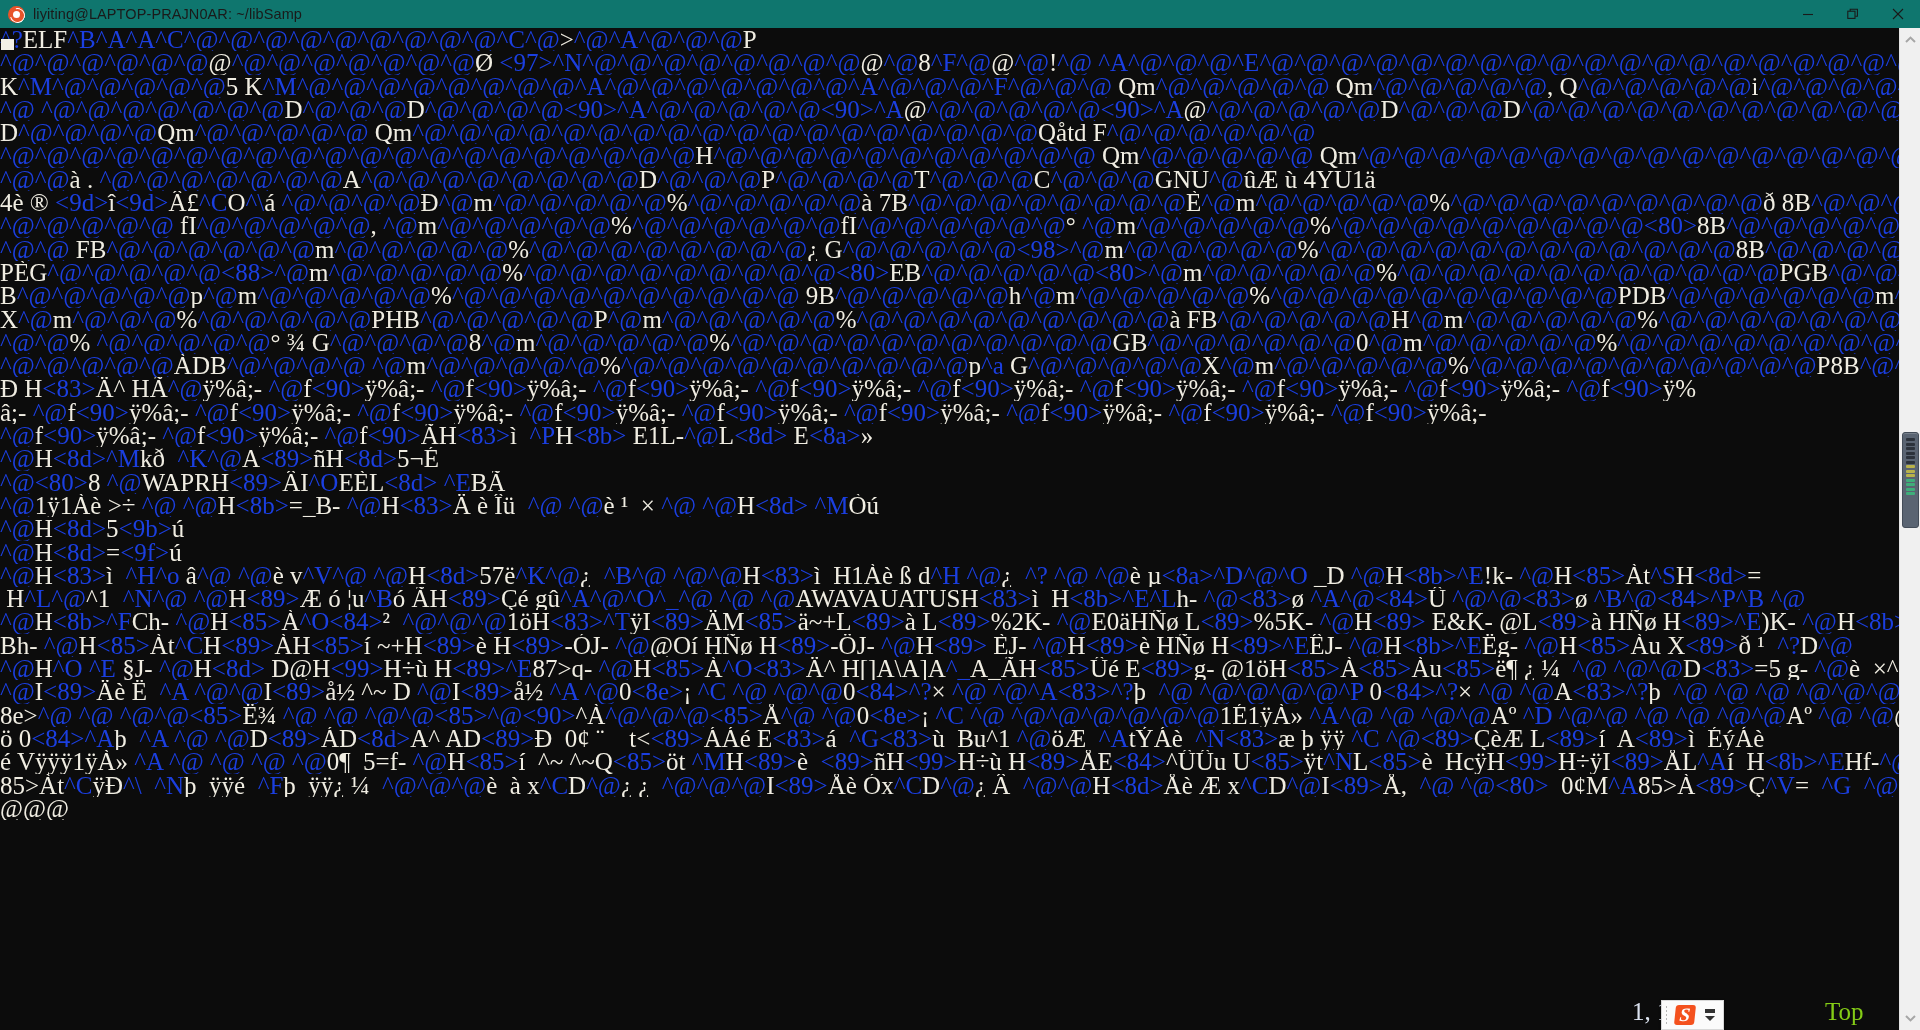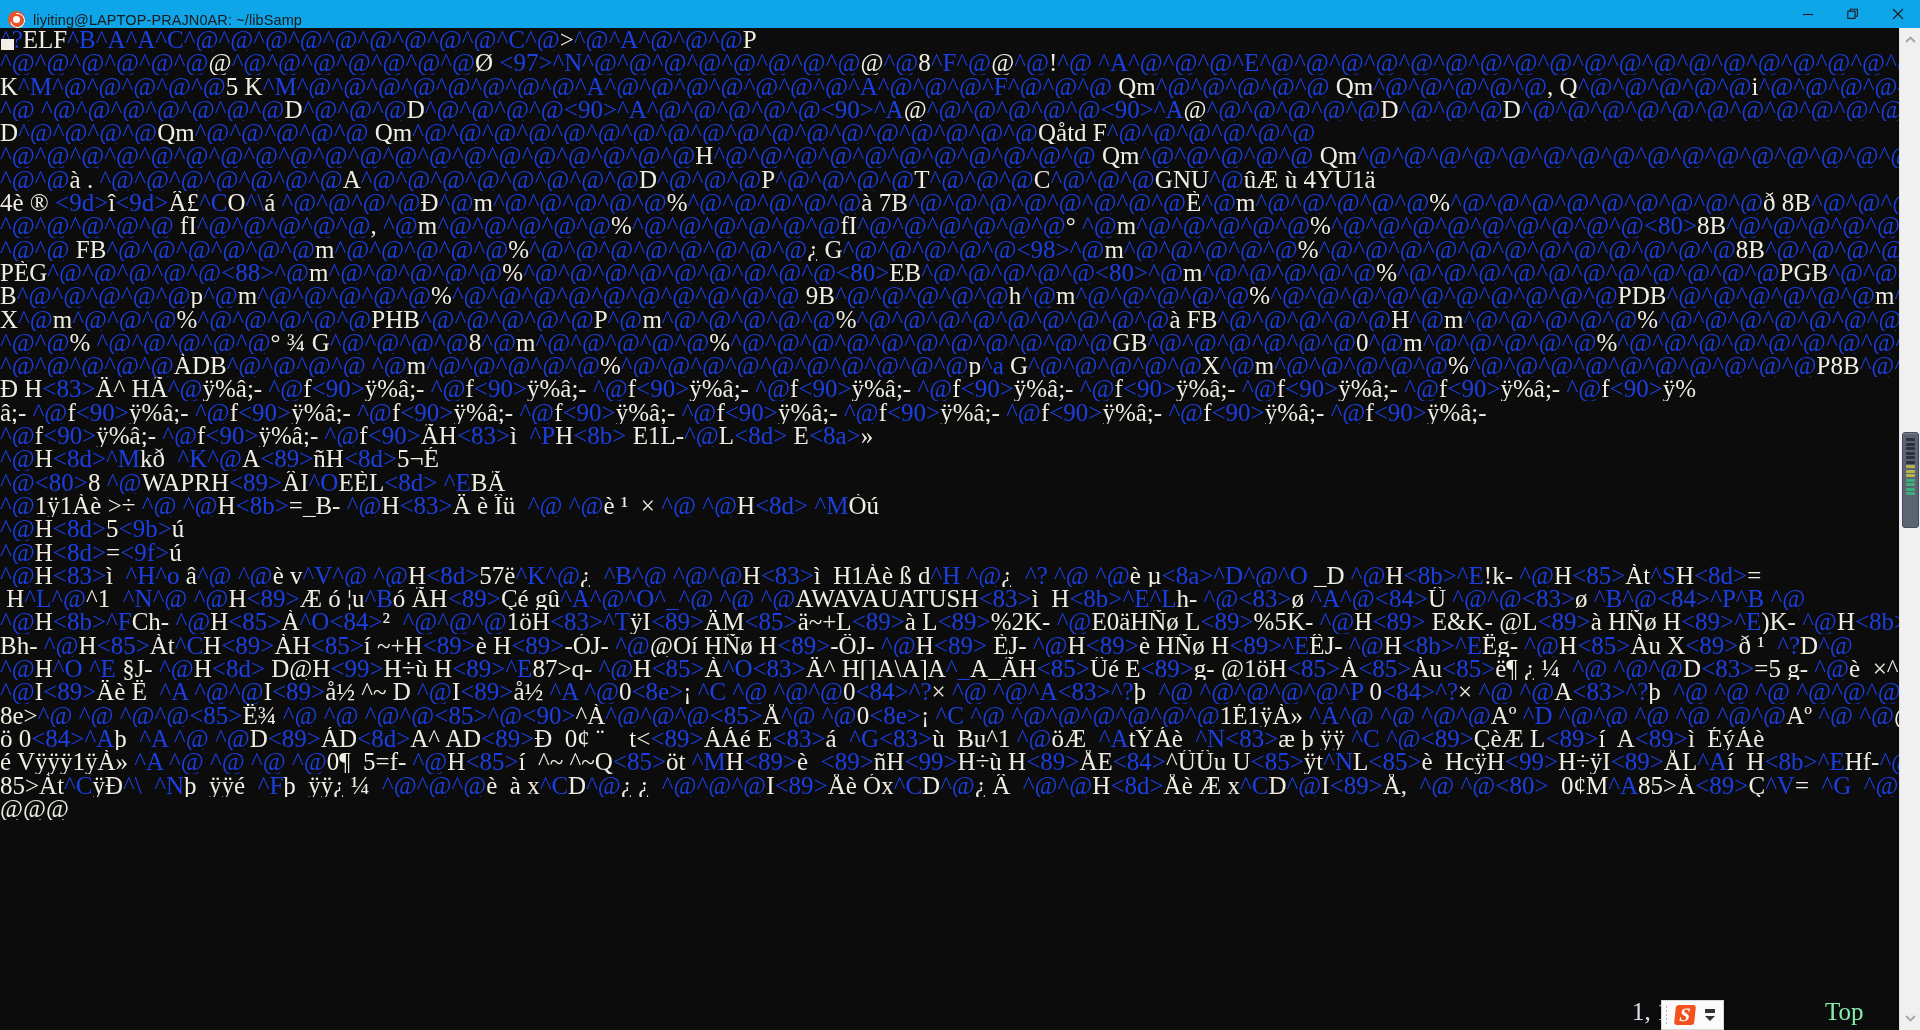--- a/index.html
+++ b/index.html
@@ -13,22 +13,22 @@
   #app {
     position: relative;
     width: 1920px; height: 1030px;
     background: #ffffff;
   }
 
   
   .titlebar {
     position: absolute; top: 0; left: 0;
     width: 1920px; height: 28px;
-    background: #0ea5e9;
-    display: flex; align-items: flex-end;
+    background: #0f766e;
+    display: flex; align-items: center;
     user-select: none;
   }
   .title-left {
     display: flex; align-items: center;
     padding-left: 8px; gap: 8px;
     flex: 1 1 auto; min-width: 0;
   }
   .ubuntu-icon {
     width: 17px; height: 17px; flex: 0 0 auto;
     border-radius: 50%;
@@ -108,21 +108,21 @@
   .statusline {
     position: absolute;
     left: 0; bottom: 6px;
     width: 1899px; height: 26px;
     font-family: "Liberation Serif", "DejaVu Serif", serif;
     font-size: 25px;
     color: #cfd6e6;
     white-space: pre;
   }
   .ruler-pos { position: absolute; left: 1632px; top: 0; color: #dbe2ef; }
-  .ruler-state { position: absolute; left: 1825px; top: 0; color: #86efac; }
+  .ruler-state { position: absolute; left: 1825px; top: 0; color: #84cc16; }
 
   
   .scrollbar {
     position: absolute;
     top: 28px; right: 0;
     width: 21px; height: 1002px;
     background: #f0f0f0;
     border-left: 1px solid #e3e3e3;
   }
   .sb-arrow {

